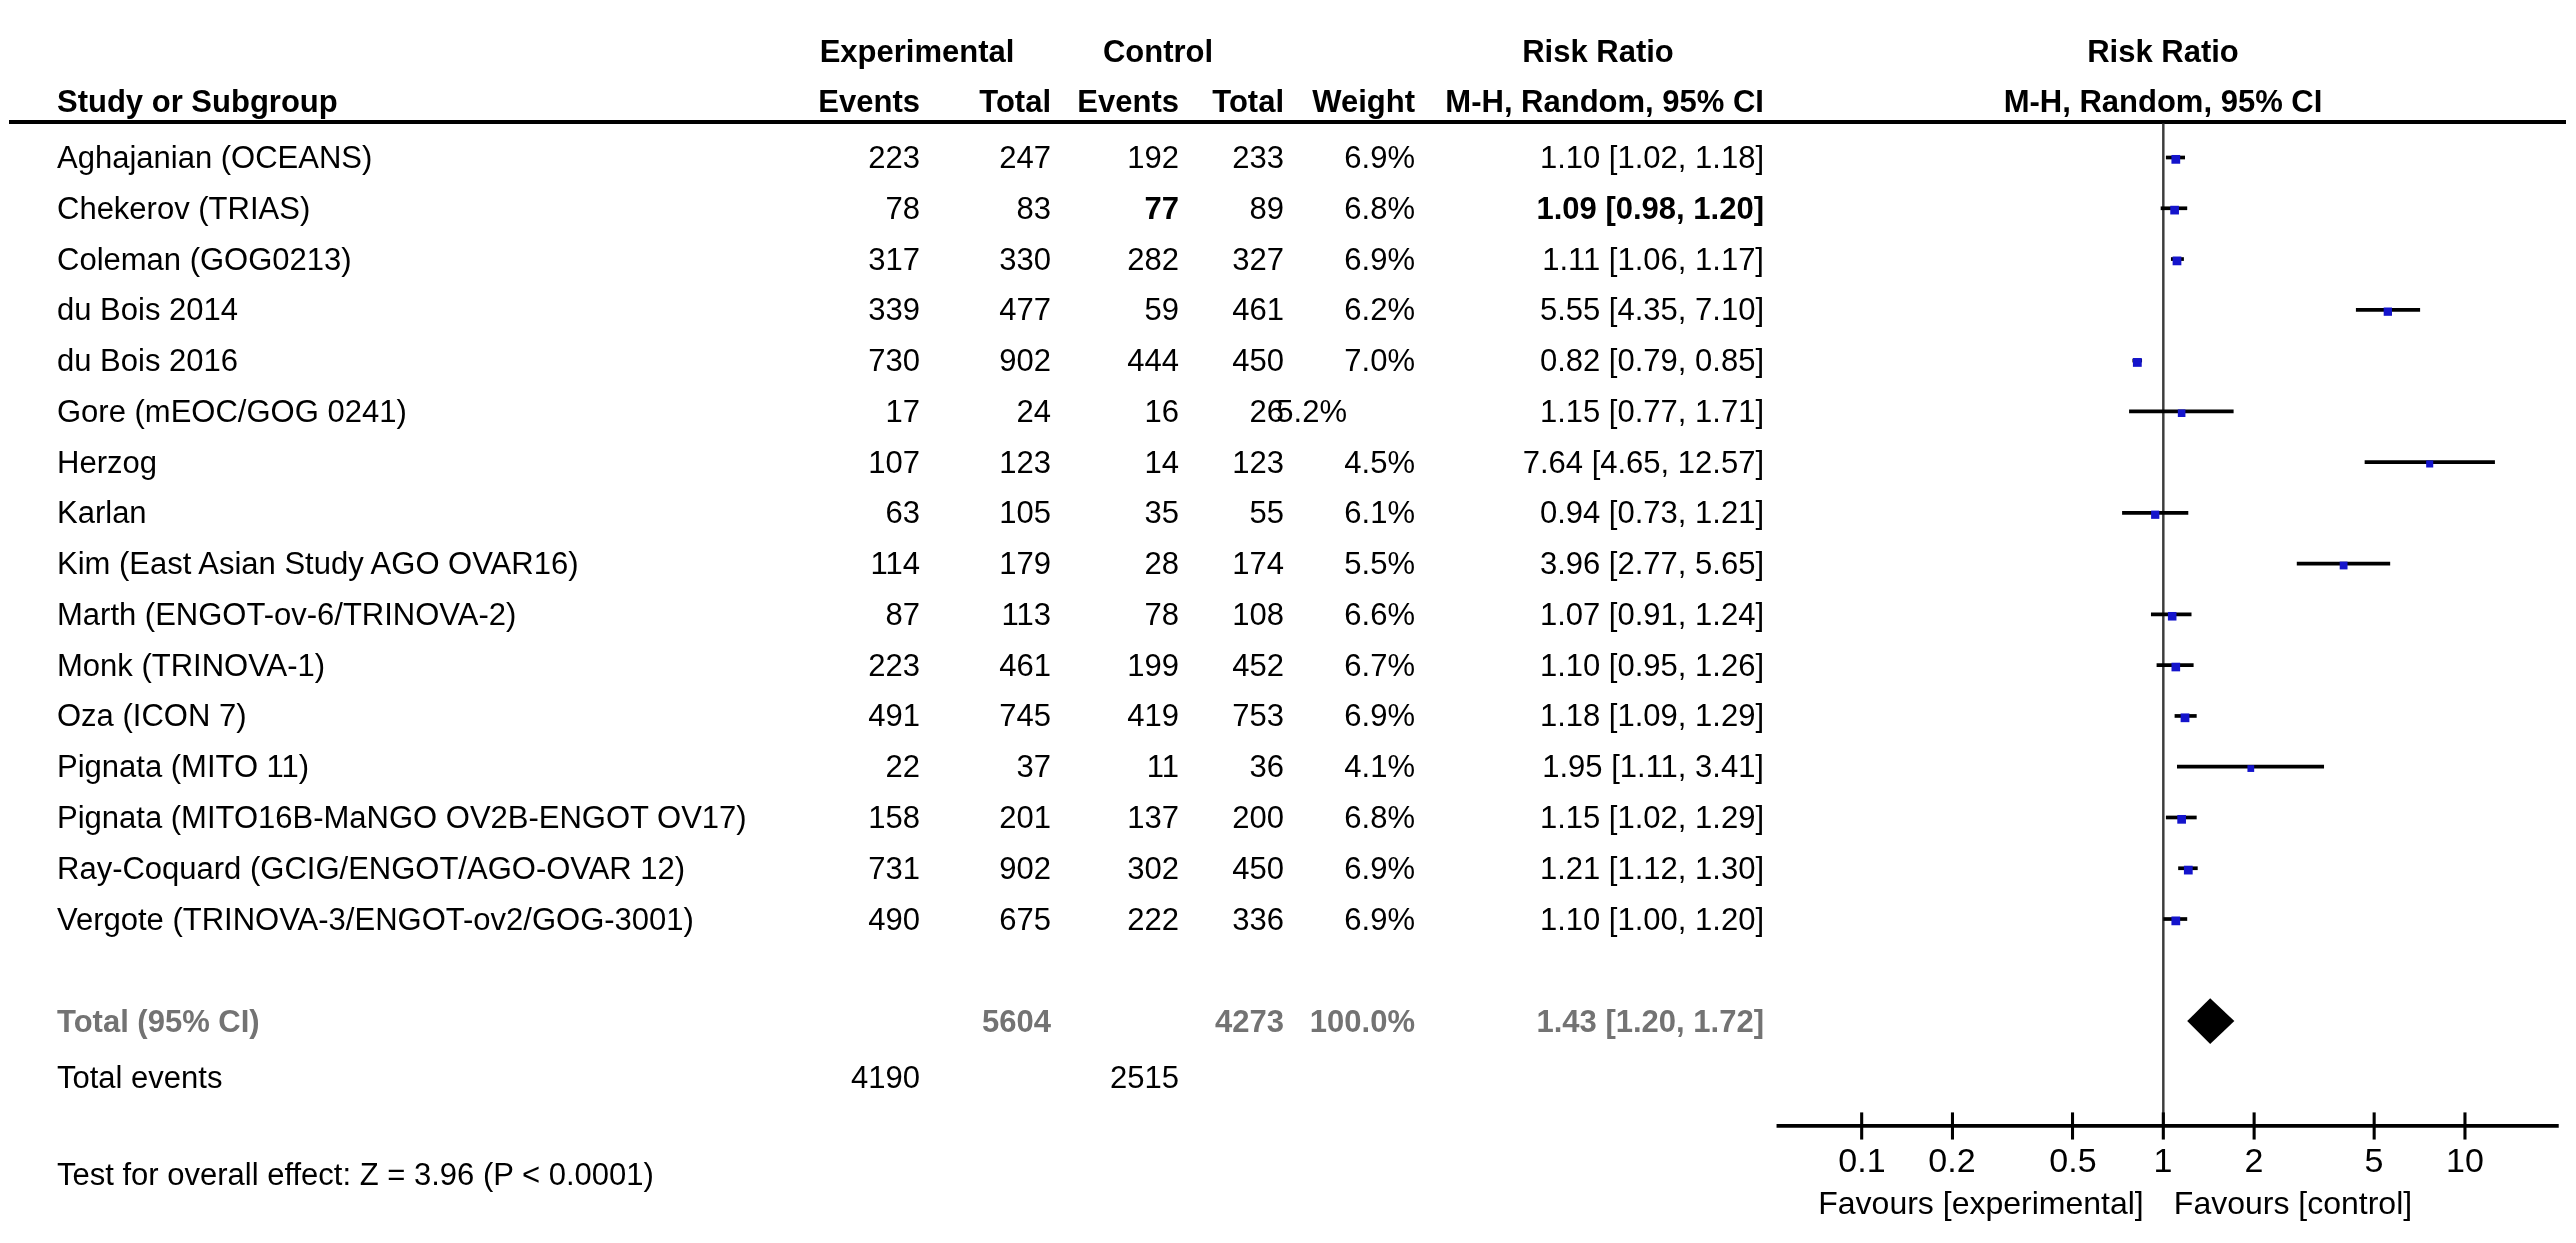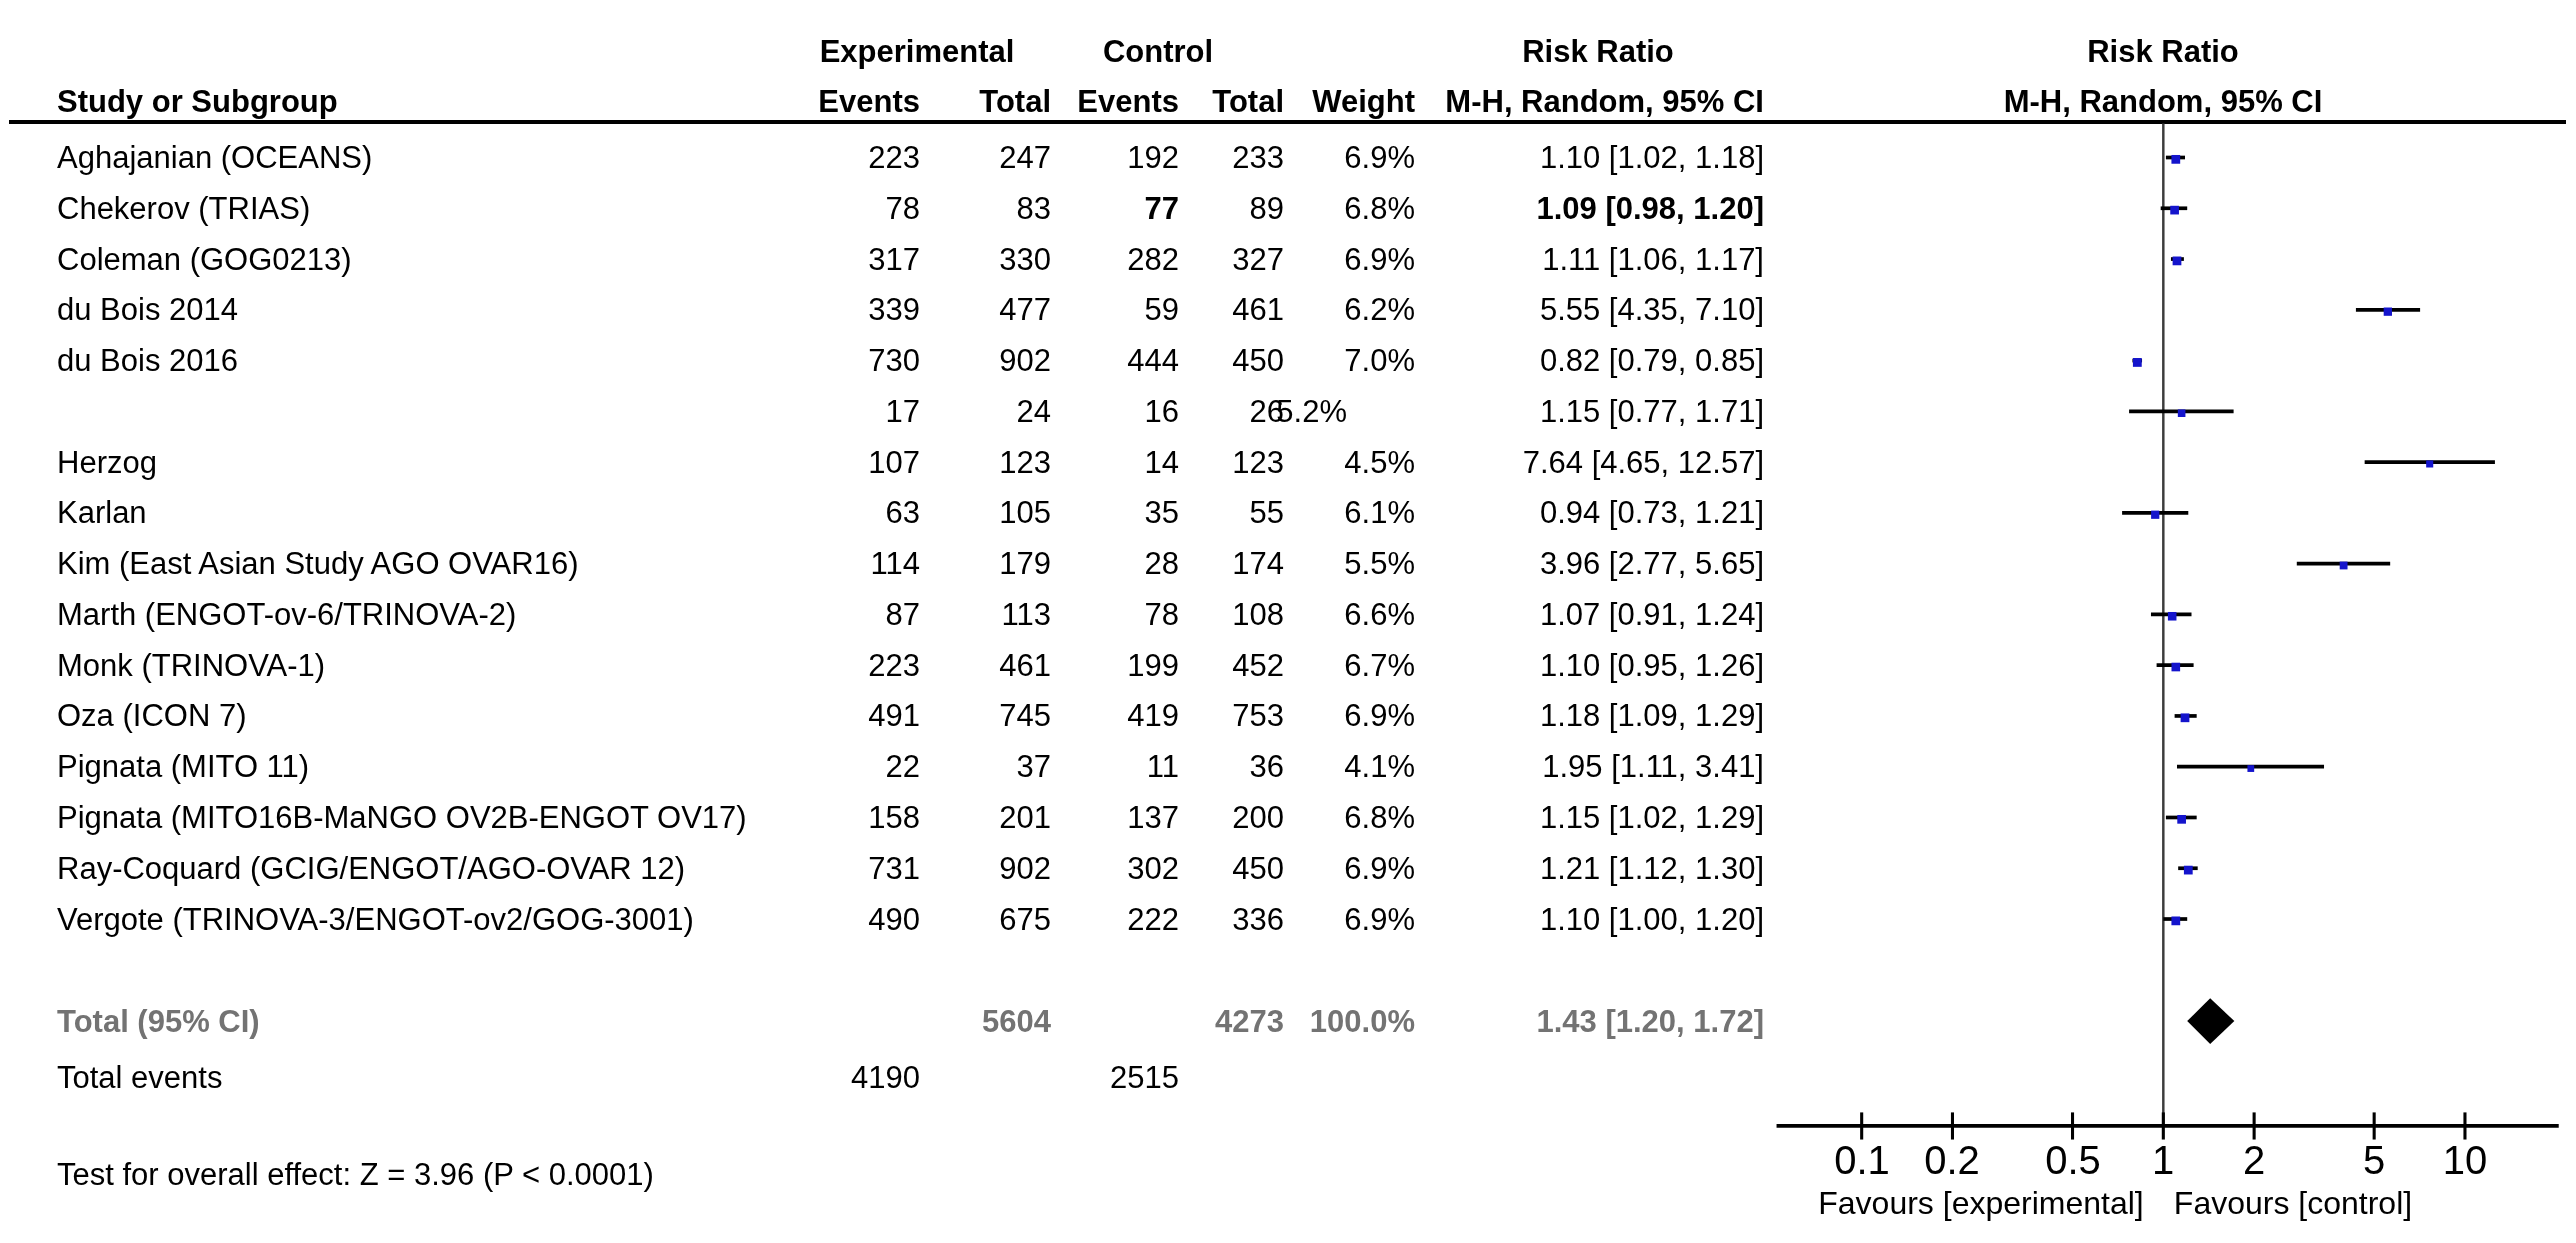--- a/index.html
+++ b/index.html
@@ -14,21 +14,21 @@
   }
   .abs{position:absolute;white-space:nowrap;}
   .ctr{transform:translateX(-50%);}
   .gh{top:31px;height:41px;line-height:41px;font-weight:bold;}
   .ch{top:81px;height:41px;line-height:41px;font-weight:bold;}
   .rule{position:absolute;left:9.3px;top:120px;width:2557px;height:3.7px;background:#000;}
   .row{position:absolute;left:0;width:2576px;height:51px;line-height:51px;}
   .row .study{position:absolute;left:57px;}
   .row .num{position:absolute;text-align:right;}
   .total-row{font-weight:bold;color:#737373;}
-  .ticklabel{position:absolute;top:1140px;height:41px;line-height:41px;transform:translateX(-50%);font-size:40px;}
+  .ticklabel{position:absolute;top:1140px;height:41px;line-height:41px;transform:translateX(-50%);font-size:34px;}
   .fav{position:absolute;top:1183px;height:41px;line-height:41px;transform:translateX(-50%);font-size:32px;}
   svg{position:absolute;left:0;top:0;}
 </style>
 </head>
 <body>
 
 <div class="page">
 
   <div class="abs gh ctr" style="left:917px">Experimental</div>
   <div class="abs gh ctr" style="left:1158px">Control</div>
@@ -86,20 +86,21 @@
       <div class="row" style="top: 335px;">
         <span class="study">du Bois 2016</span>
         <span class="num" style="right: 1656px;">730</span>
         <span class="num" style="right: 1525px;">902</span>
         <span class="num" style="right: 1397px;">444</span>
         <span class="num" style="right: 1292px;">450</span>
         <span class="num" style="right: 1161px;">7.0%</span>
         <span class="num" style="right: 812px;">0.82 [0.79, 0.85]</span>
       </div>
       <div class="row" style="top: 386px;">
+        <span class="study">Gore (mEOC/GOG 0241)</span>
         <span class="num" style="right: 1656px;">17</span>
         <span class="num" style="right: 1525px;">24</span>
         <span class="num" style="right: 1397px;">16</span>
         <span class="num" style="right: 1292px;">26</span>
         <span class="num" style="right: 1229px;">5.2%</span>
         <span class="num" style="right: 812px;">1.15 [0.77, 1.71]</span>
       </div>
       <div class="row" style="top: 437px;">
         <span class="study">Herzog</span>
         <span class="num" style="right: 1656px;">107</span>

